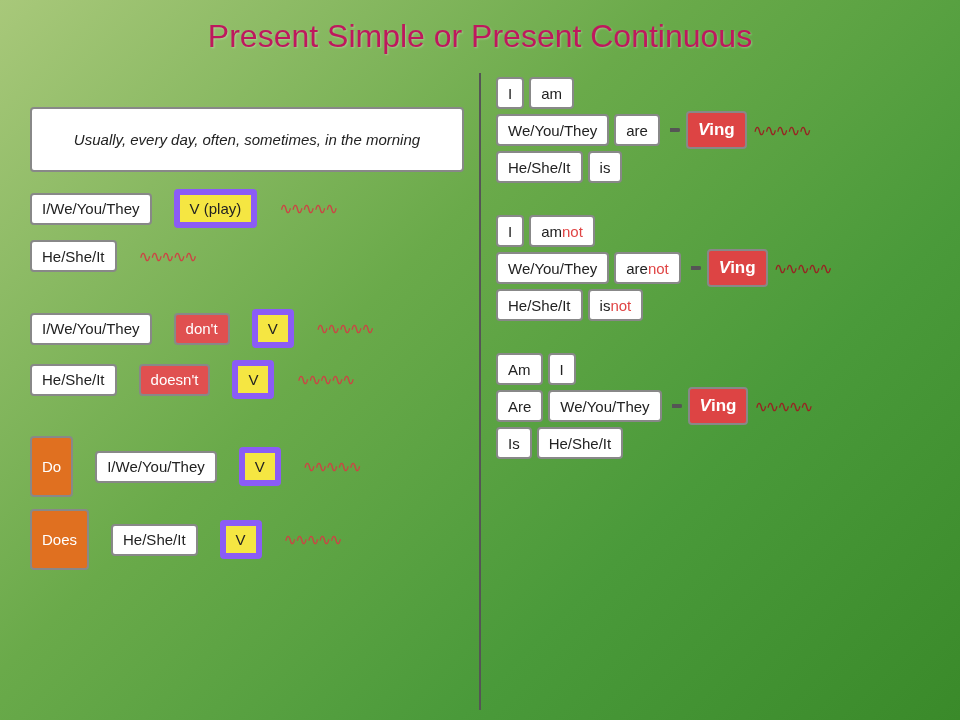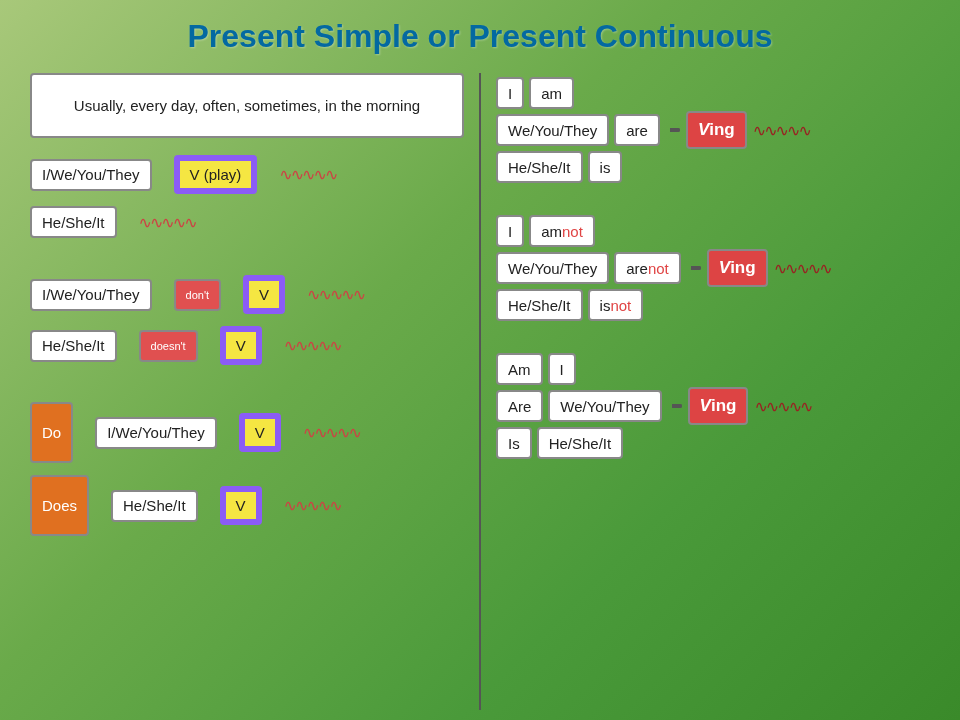--- a/index.html
+++ b/index.html
@@ -10,23 +10,23 @@
       background: linear-gradient(135deg, #a8c87a 0%, #6aaa4a 40%, #4a9a3a 70%, #3a8a2a 100%);
       font-family: Arial, sans-serif;
       overflow: hidden;
       display: flex;
       flex-direction: column;
       align-items: center;
       padding: 18px 20px 10px 20px;
     }
 
     h1 {
-      color: #0369a1;
+      color: #be185d;
       font-size: 32px;
-      font-weight: bold;
+      font-weight: normal;
       text-align: center;
       margin-bottom: 18px;
       text-shadow: 1px 1px 2px rgba(255,255,255,0.3);
     }
 
     .main-content {
       display: flex;
       width: 100%;
       gap: 0;
       flex: 1;
@@ -47,28 +47,30 @@
 
     .column-right {
       padding-left: 15px;
     }
 
     .header-box {
       background: white;
       border: 2px solid #888;
       border-radius: 4px;
       padding: 8px 12px;
+      font-style: italic;
       font-size: 15px;
       color: #222;
       text-align: center;
       min-height: 65px;
       display: flex;
       align-items: center;
       justify-content: center;
       margin-bottom: 8px;
+      margin-top: 34px;
     }
 
     .row-group {
       display: flex;
       align-items: center;
       gap: 22px;
       margin: 3px 0;
       flex-wrap: wrap;
     }
 
@@ -98,21 +100,21 @@
       align-items: center;
       justify-content: center;
       min-height: 32px;
     }
 
     .box-red {
       background: #e05050;
       border: 2px solid #888;
       border-radius: 4px;
       padding: 5px 10px;
-      font-size: 11px;
+      font-size: 15px;
       color: white;
       white-space: nowrap;
       display: inline-flex;
       align-items: center;
       justify-content: center;
       min-height: 32px;
     }
 
     .box-orange {
       background: #e07020;

